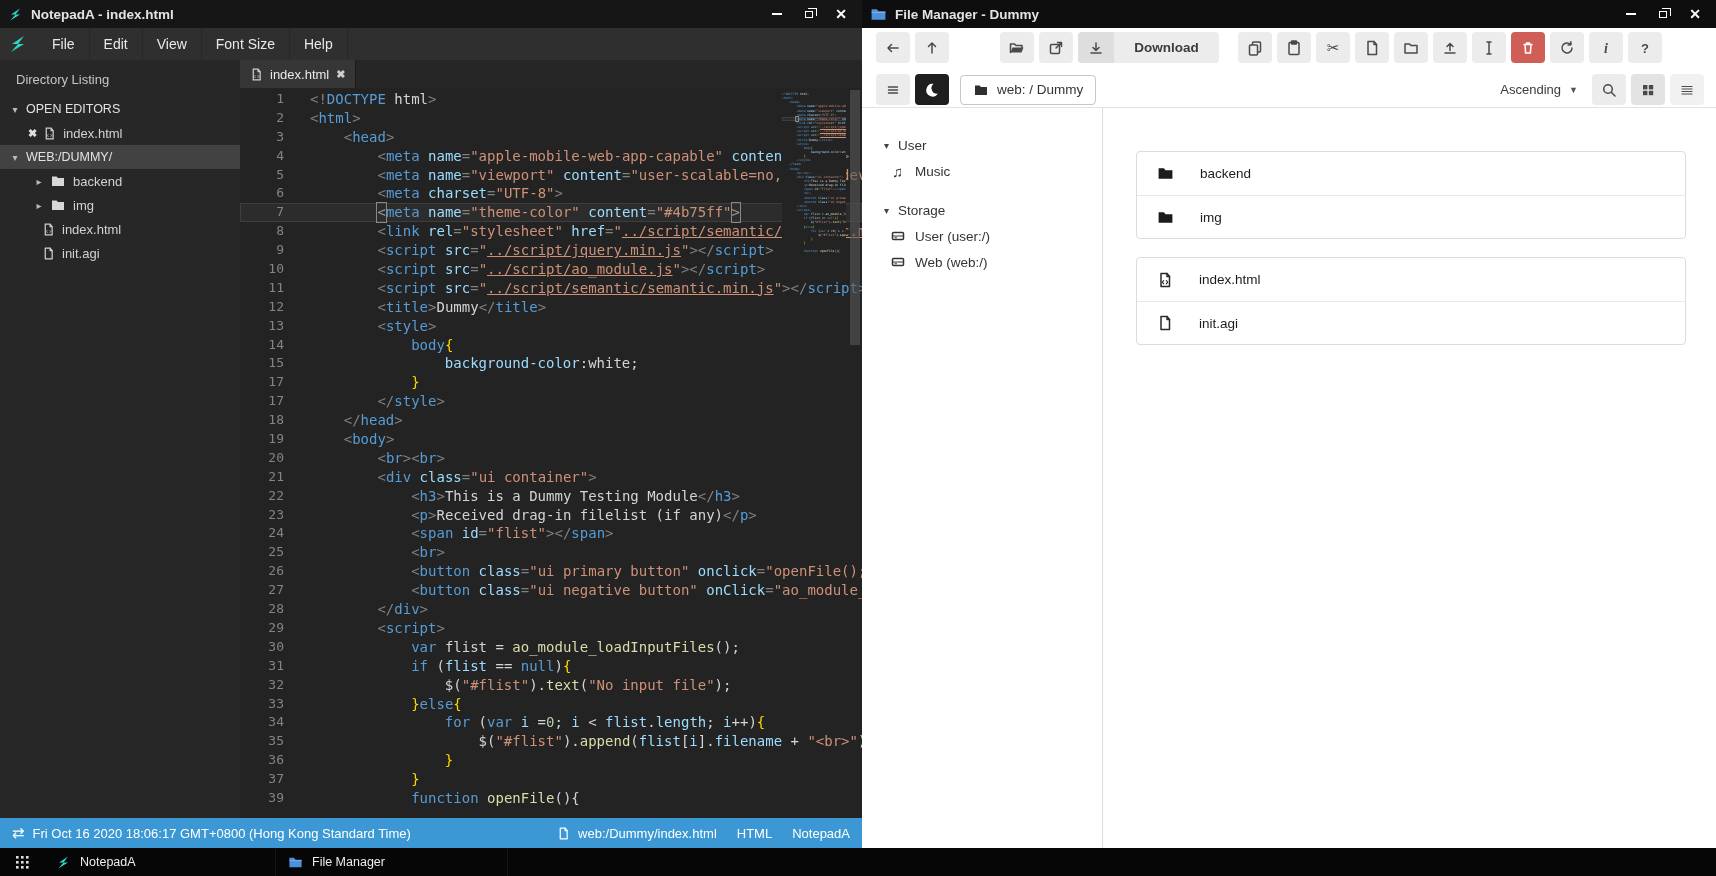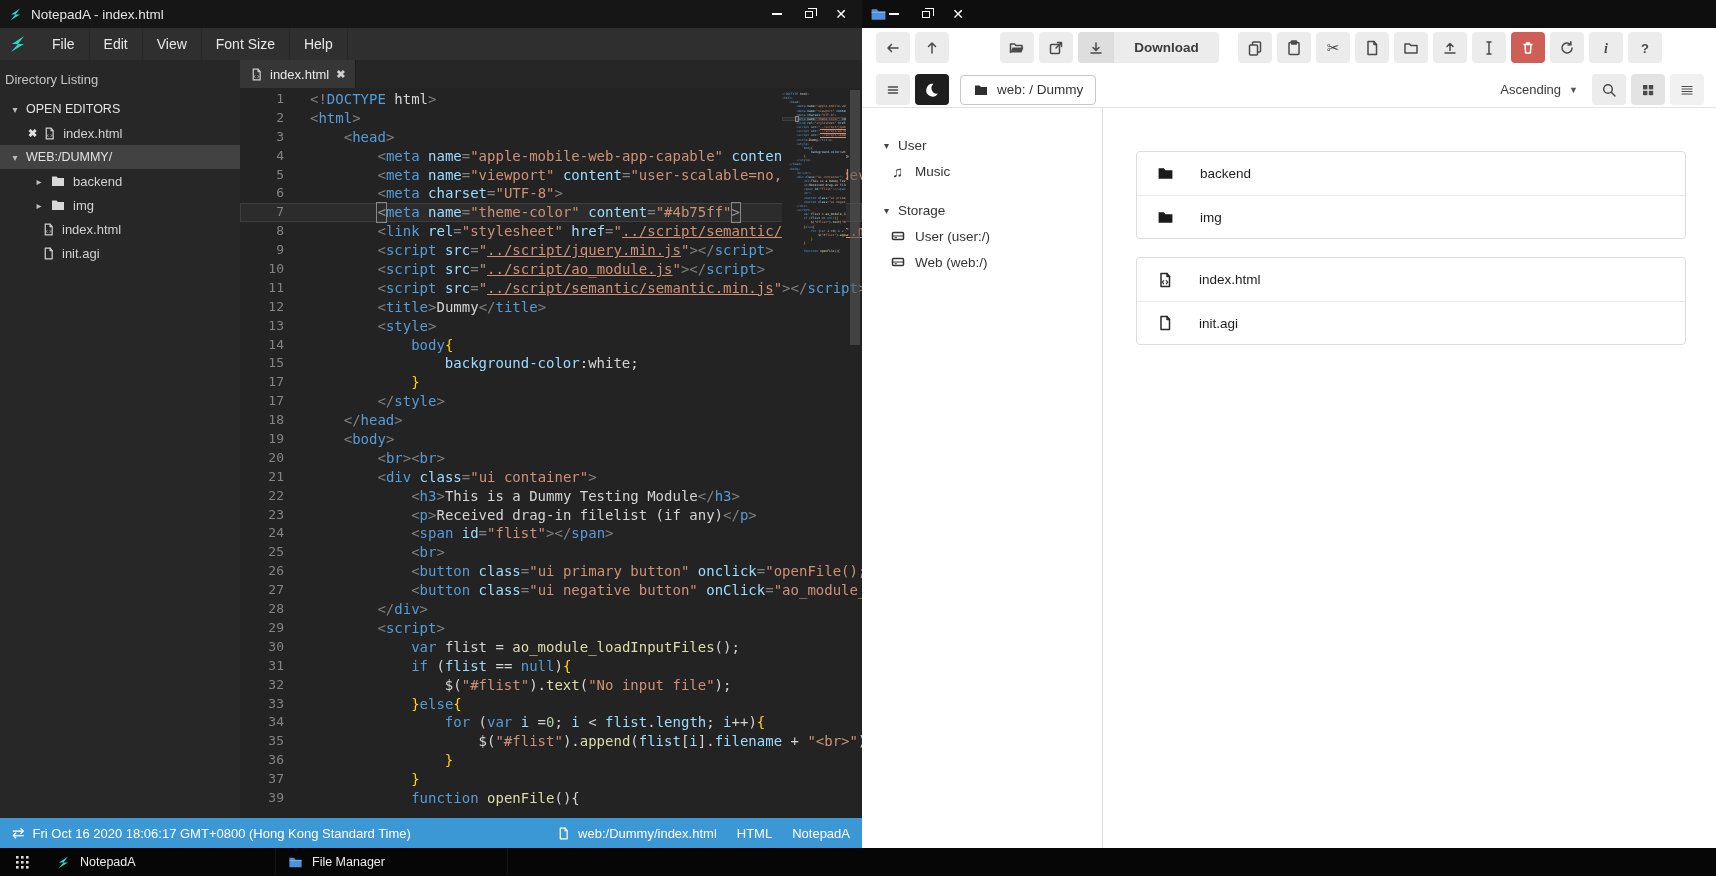--- a/index.html
+++ b/index.html
@@ -2,37 +2,37 @@
 <html><head>
 <meta charset="utf-8">
 <style>
   * { margin:0; padding:0; box-sizing:border-box; }
   html,body { width:1716px; height:876px; overflow:hidden; background:#000;
     font-family:"Liberation Sans", sans-serif; }
   .win { position:absolute; top:0; height:848px; }
 
   
   #np { left:0; width:862px; background:#232323; }
-  .titlebar { height:28px; display:flex; align-items:center; padding:0 8px; }
+  .titlebar { height:28px; display:flex; align-items:center; padding:0 8px;font-weight:bold; }
   #np .titlebar { background:#161616; }
   .titlebar .t { color:#e3e3e3; font-size:13.5px; margin-left:8px; flex:1; white-space:nowrap; }
   .winbtns { display:flex; align-items:center; gap:18px; padding-right:6px; }
   .wb { width:14px; height:14px; display:flex; align-items:center; justify-content:center;
         color:#fff; font-size:12px; cursor:default; }
   .wb .minbar { width:10px; height:2px; background:#fff; }
   .wb .sq { width:8px; height:7px; border:1.4px solid #fff; position:relative; }
   .wb .sq:before { content:""; position:absolute; left:2px; top:-4px; width:8px; height:7px;
         border:1.4px solid #fff; border-left-width:0; border-bottom-width:0; }
   #np-menubar { height:32px; background:#2f2f2f; display:flex; align-items:center; }
   #np-menubar .logo { margin:0 10px 0 8px; }
   .mi { color:#e8e8e8; font-size:14px; padding:0 14px; height:32px; display:flex; align-items:center;
         border-right:1px solid #272727; }
   #np-main { display:flex; height:788px; }
   #np-side { width:240px; background:#272727; color:#c9c9c9; flex:none; overflow:hidden; }
-  #np-side .hdr { font-size:13px; color:#c5c5c5; padding:12px 12px 10px 5px; }
+  #np-side .hdr { font-size:13px; color:#c5c5c5; padding:12px 12px 10px 16px; }
   .trow { height:24px; display:flex; align-items:center; font-size:13px; color:#d2d2d2; white-space:nowrap; }
   .trow.sect { color:#e2e2e2; font-size:12.5px; }
   .trow.sel { background:#424242; }
   .trow .car { width:10px; text-align:center; color:#bbb; font-size:10px; margin:0 6px 0 10px; }
   .trow .xic { color:#e0e0e0; font-size:11px; font-weight:bold; margin:0 6px 0 28px; }
   .trow .fic { margin-right:7px; display:flex; }
   #np-edit { flex:1; position:relative; background:#232323; overflow:hidden; }
   #tabstrip { height:28px; background:#262626; display:flex; }
   #tab { background:#363636; display:flex; align-items:center; padding:0 10px; gap:7px;
          border-right:1px solid #1c1c1c; }
@@ -317,20 +317,21 @@
 </div>
 
 <div class="win" id="fm">
   <div class="titlebar">
     <span id="fm-logo">
         <svg width="17" height="17" viewBox="0 0 16 16">
           <path d="M1.5 13 V3 h5 L8 5 h6.5 V13 z" fill="#4e90d9"></path>
           <path d="M1.5 6 h13" stroke="#7db1e8" stroke-width="1"></path>
         </svg>
       </span>
+    <span class="t">File Manager - Dummy</span>
     <div class="winbtns">
       <span class="wb">
           <span class="minbar"></span>
         </span>
       <span class="wb">
           <span class="sq"></span>
         </span>
       <span class="wb" style="font-size:14px;">✕</span>
     </div>
   </div>

